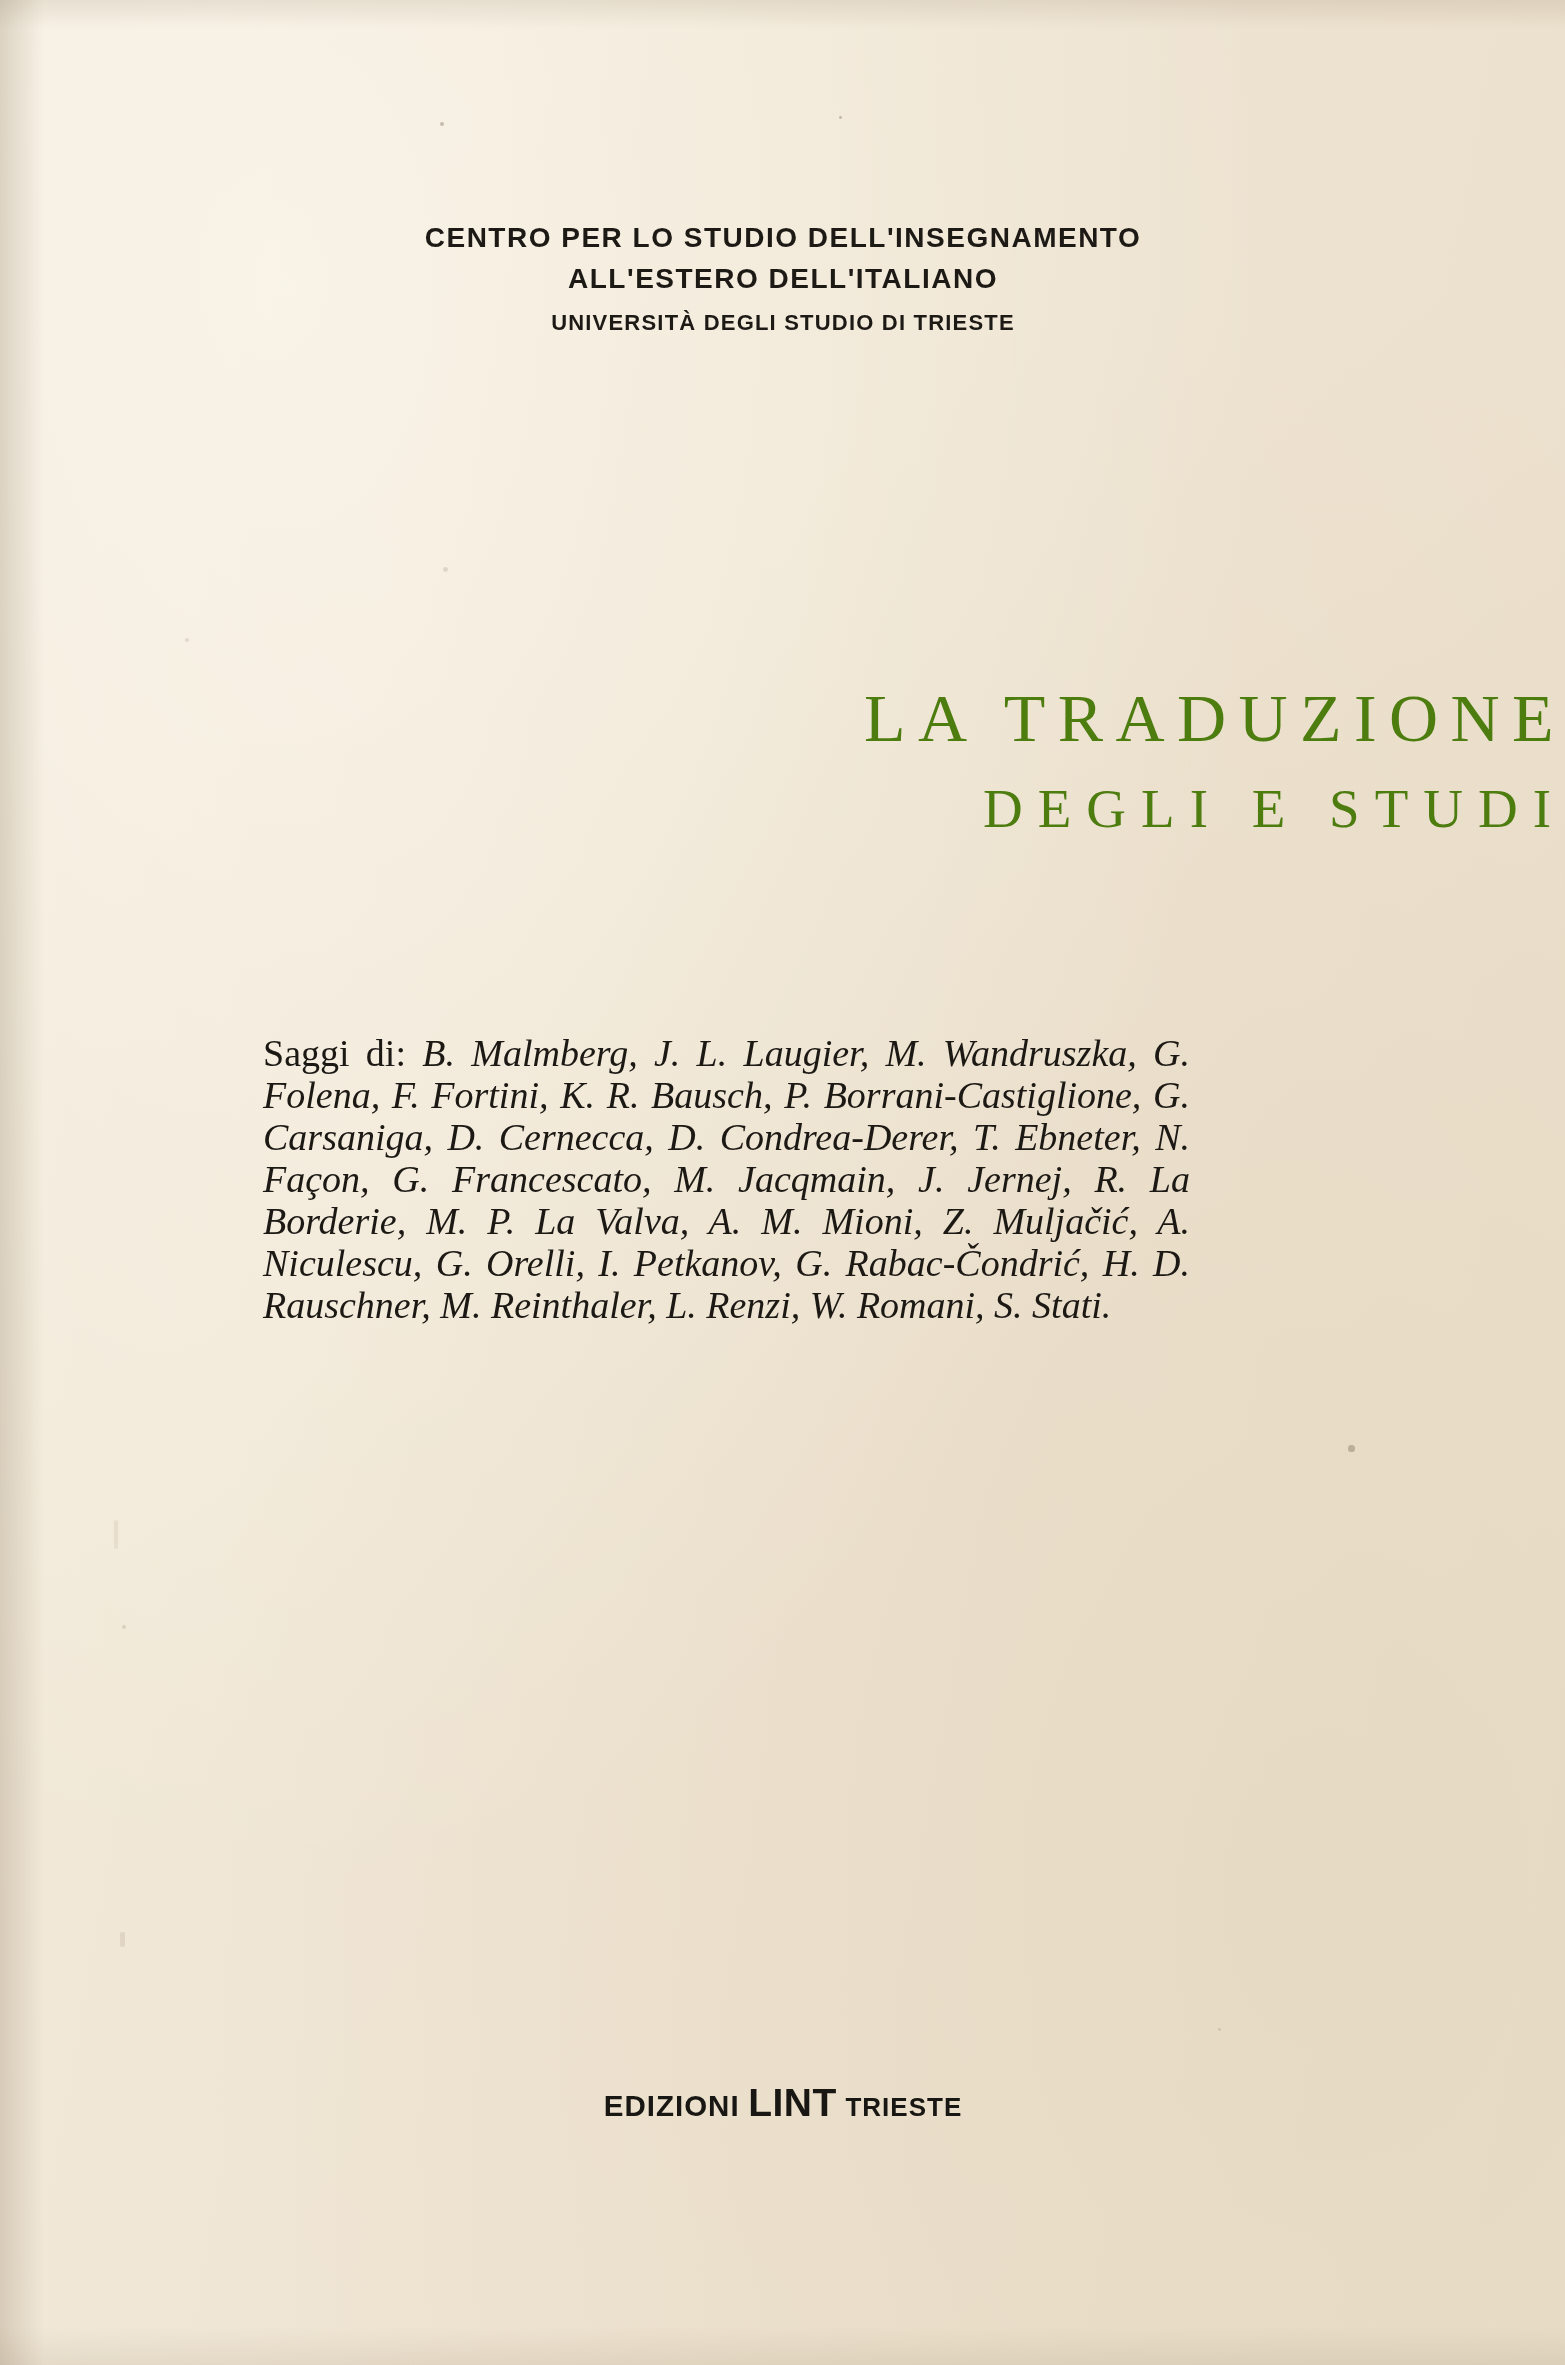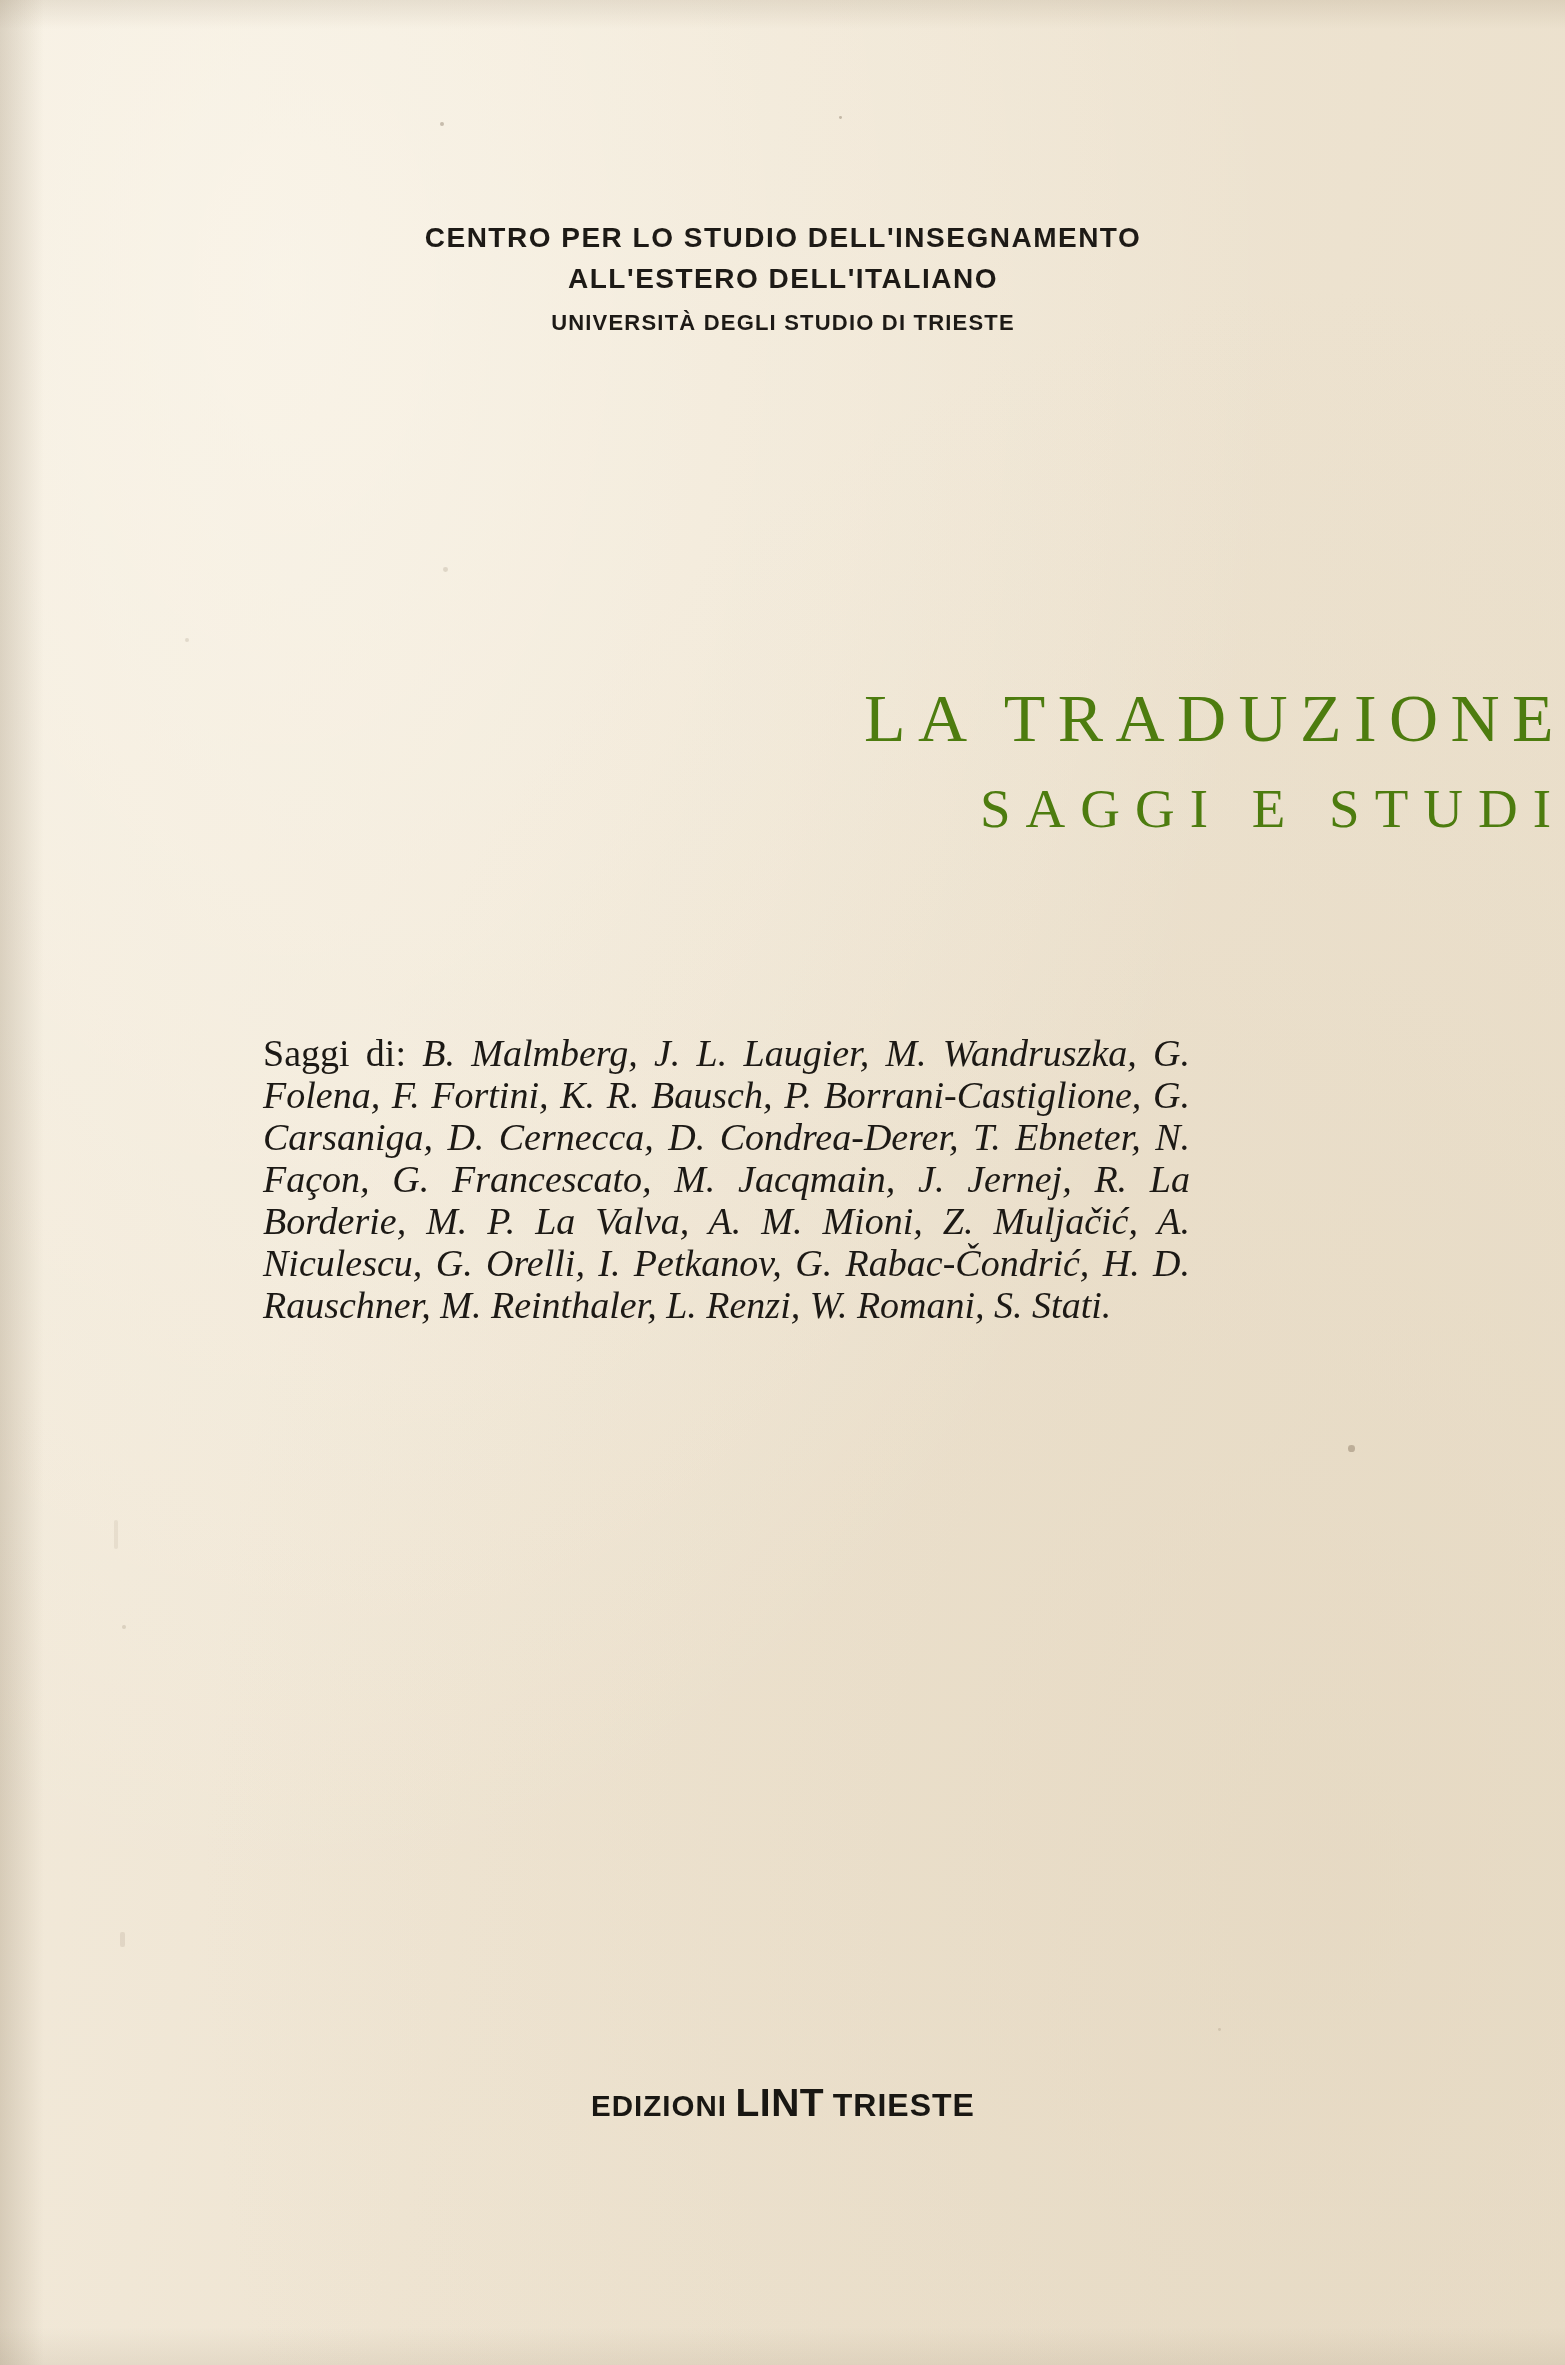--- a/index.html
+++ b/index.html
@@ -144,21 +144,21 @@
     font-family: "Liberation Sans", sans-serif;
     font-size: 39px;
     letter-spacing: 0.5px;
     font-weight: 600;
     padding-left: 8.6px;
     padding-right: 8.6px;
     margin-top: 8px;
   }
   .imprint .part3 {
     font-family: "Liberation Sans", sans-serif;
-    font-size: 32px;
+    font-size: 26px;
     letter-spacing: 1px;
     font-weight: 600;
   }
 </style>
 </head>
 <body>
 
 <div class="paper"></div>
 <div class="edge-shadow-left"></div>
 <div class="edge-shadow-top"></div>
@@ -177,21 +177,21 @@
 <div class="page">
 
   <div class="institution">
     <div class="line1">CENTRO PER LO STUDIO DELL'INSEGNAMENTO</div>
     <div class="line2">ALL'ESTERO DELL'ITALIANO</div>
     <div class="line3">UNIVERSITÀ DEGLI STUDIO DI TRIESTE</div>
   </div>
 
   <div class="title-block">
     <div class="title-main">LA TRADUZIONE</div>
-    <div class="title-sub">SAGGI E STUDI</div>
+    <div class="title-sub">DEGLI E STUDI</div>
   </div>
 
   <div class="contributors">
     <span class="lead">Saggi di:</span>
     <span class="names">B. Malmberg, J. L. Laugier, M. Wandruszka, G. Folena, F. Fortini, K. R. Bausch, P. Borrani-Castiglione, G. Carsaniga, D. Cernecca, D. Condrea-Derer, T. Ebneter, N. Façon, G. Francescato, M. Jacqmain, J. Jernej, R. La Borderie, M. P. La Valva, A. M. Mioni, Z. Muljačić, A. Niculescu, G. Orelli, I. Petkanov, G. Rabac-Čondrić, H. D. Rauschner, M. Reinthaler, L. Renzi, W. Romani, S. Stati.</span>
   </div>
 
   <div class="imprint">
     <span class="part1">EDIZIONI</span><span class="part2">LINT</span><span class="part3">TRIESTE</span>
   </div>

